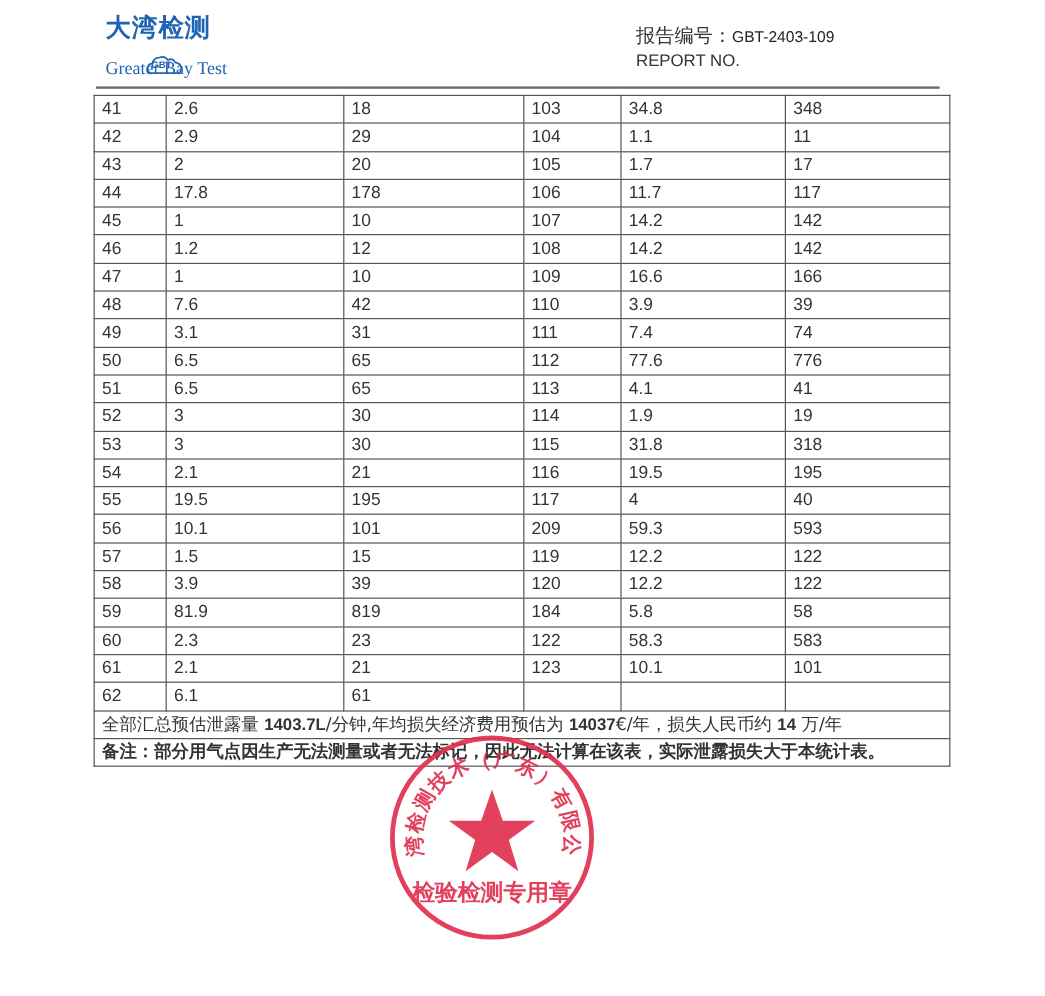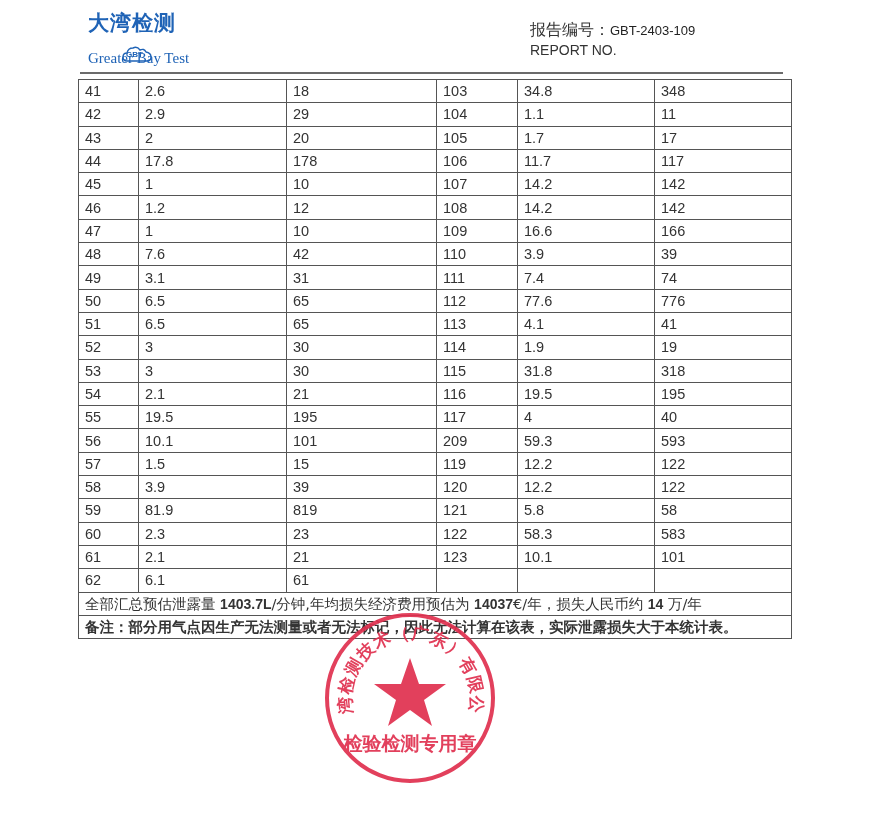--- a/index.html
+++ b/index.html
@@ -208,21 +208,21 @@
         <td>3.9</td>
         <td>39</td>
         <td>120</td>
         <td>12.2</td>
         <td>122</td>
       </tr>
       <tr>
         <td>59</td>
         <td>81.9</td>
         <td>819</td>
-        <td>121</td>
+        <td>184</td>
         <td>5.8</td>
         <td>58</td>
       </tr>
       <tr>
         <td>60</td>
         <td>2.3</td>
         <td>23</td>
         <td>122</td>
         <td>58.3</td>
         <td>583</td>

